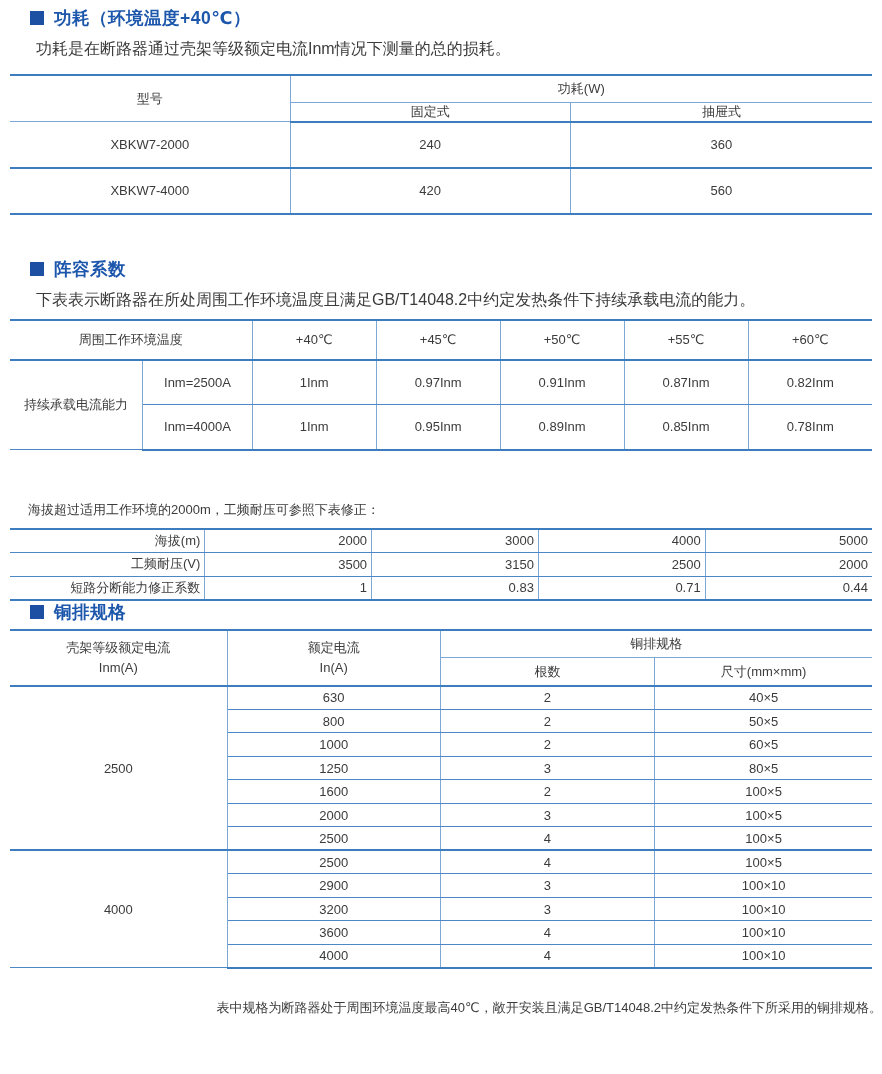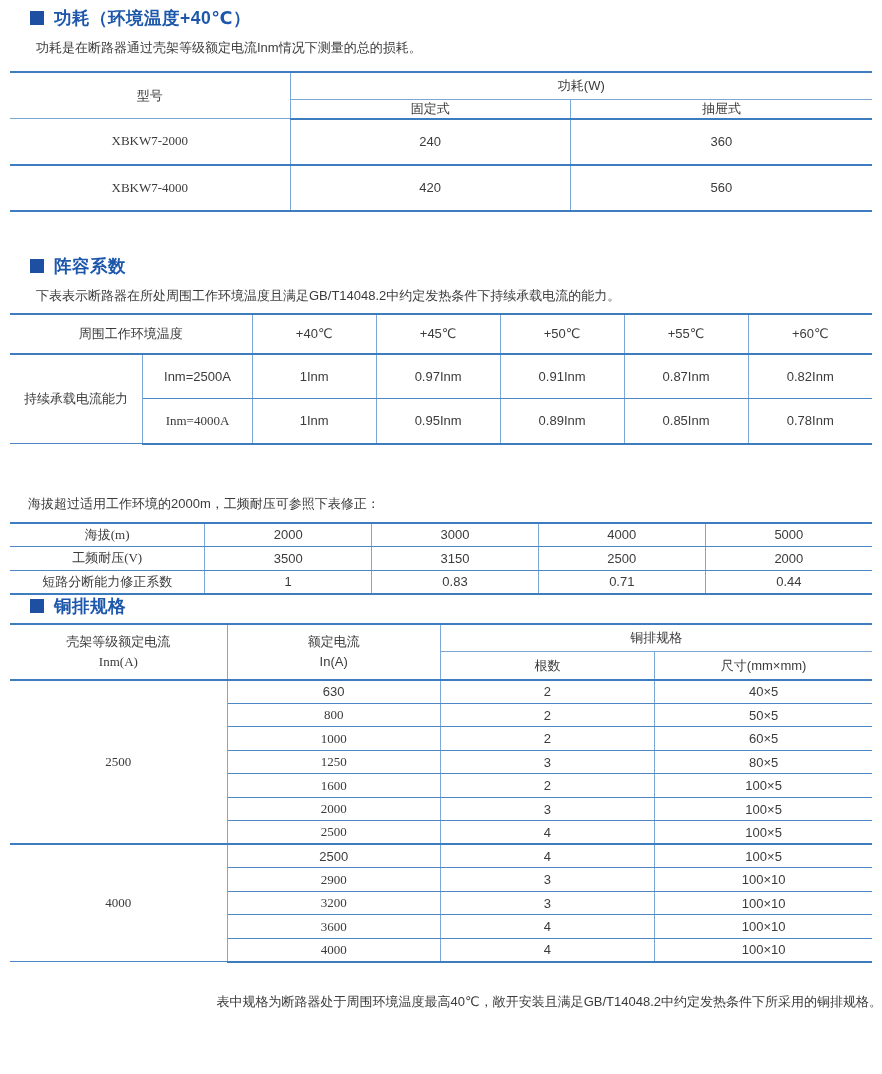--- a/index.html
+++ b/index.html
@@ -13,27 +13,27 @@
   *{margin:0;padding:0;box-sizing:border-box;}
   html,body{background:#ffffff;}
   .page{
     width:882px;height:1074px;background:#ffffff;position:relative;
     font-family:"Liberation Sans","DejaVu Sans",sans-serif;
     color:var(--txt);overflow:hidden;
   }
   .sec-title{display:flex;align-items:center;gap:10px;margin-left:30px;height:22px;}
   .bullet{width:14px;height:14px;background:var(--bullet-blue);flex:0 0 auto;}
   .sec-title h2{font-size:17.5px;font-weight:bold;color:var(--title-blue);letter-spacing:.5px;}
-  .intro{font-size:13px;margin-left:36px;color:var(--txt);}
+  .intro{font-size:16px;margin-left:36px;color:var(--txt);}
   .note{font-size:13px;margin-left:28px;color:var(--txt);}
 
   table{border-collapse:collapse;width:862px;margin-left:10px;table-layout:fixed;}
   td,th{border:1px solid var(--bl);text-align:center;vertical-align:middle;
         font-size:13px;font-weight:normal;color:var(--txt);padding:0 4px;}
-  td:first-child,th:first-child{border-left:none;font-family:Liberation Serif, serif;}
+  td:first-child,th:first-child{border-left:none;}
   td:last-child,th:last-child{border-right:none;}
 
   
   .tbl-power{margin-top:14px;}
   .tbl-power thead tr:first-child th{border-top:2px solid var(--bs);}
   .tbl-power thead tr:first-child{height:27px;}
   .tbl-power thead tr:last-child{height:16px;margin-top:22px;}
   .tbl-power thead tr:last-child th{border-bottom:2px solid var(--bs);}
   .tbl-power tbody tr{height:46px;}
   .tbl-power tbody td{border-bottom:2px solid var(--bs);}
@@ -42,21 +42,21 @@
   .tbl-derate{margin-top:8px;}
   .tbl-derate thead th{border-top:2px solid var(--bs);border-bottom:2px solid var(--bs);}
   .tbl-derate thead tr{height:40px;}
   .tbl-derate tbody tr{height:45px;}
   .tbl-derate tbody td{border-bottom:1px solid var(--bm);}
   .tbl-derate tbody tr:last-child td{border-bottom:2px solid var(--bs);}
 
   
   .tbl-alt{margin-top:9px;}
   .tbl-alt tr{height:23.75px;}
-  .tbl-alt td{border-bottom:1px solid var(--bm);}
+  .tbl-alt td{border-bottom:1px solid var(--bm);text-align:right;}
   .tbl-alt tr:first-child td{border-top:2px solid var(--bs);}
   .tbl-alt tr:last-child td{border-bottom:2px solid var(--bs);}
 
   
   .tbl-bus{margin-top:6px;}
   .tbl-bus thead tr{height:28px;}
   .tbl-bus thead th{border-top:2px solid var(--bs);}
   .tbl-bus thead tr:last-child th{border-top:1px solid var(--bl);border-bottom:2px solid var(--bs);}
   .tbl-bus thead th[rowspan]{border-bottom:2px solid var(--bs);}
   .tbl-bus thead .two-line span{display:block;line-height:1.55;}

